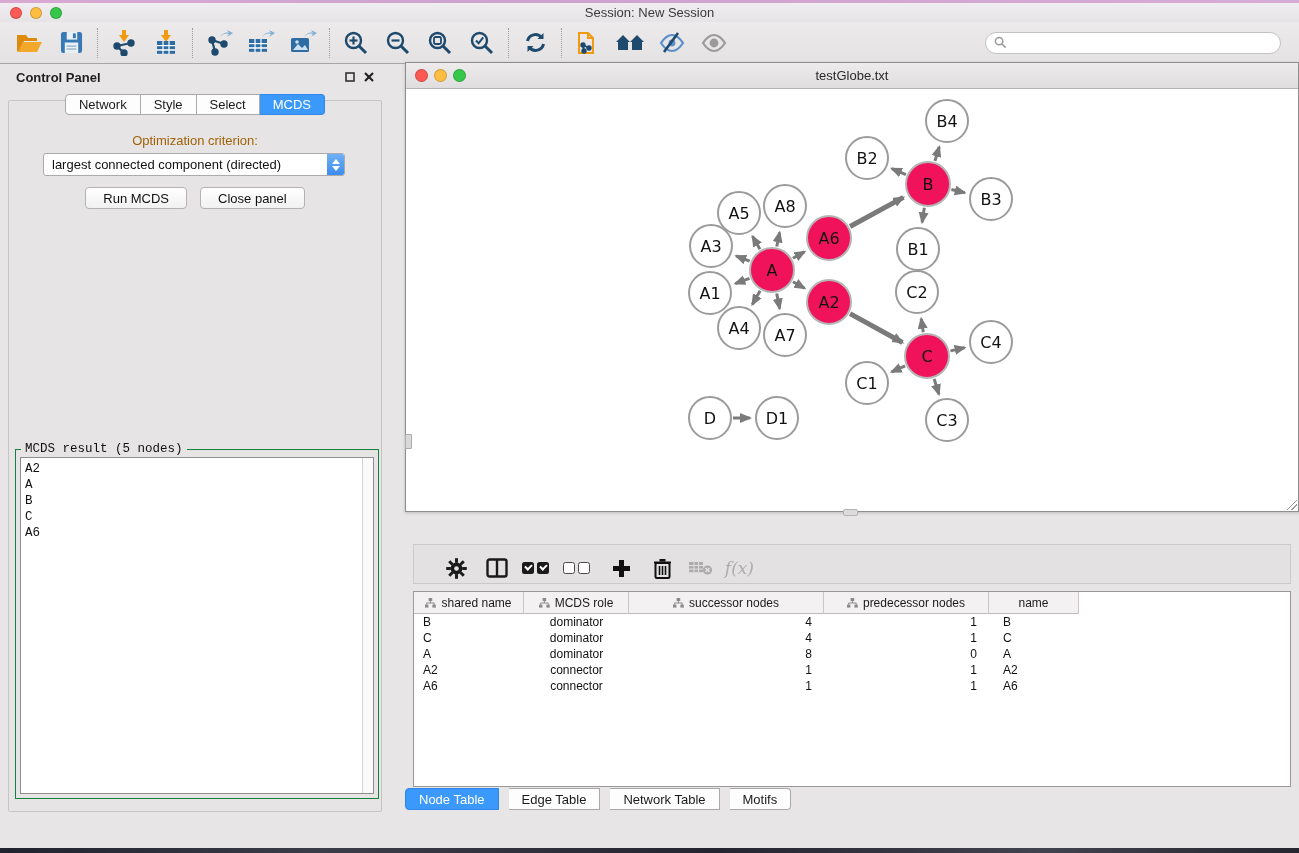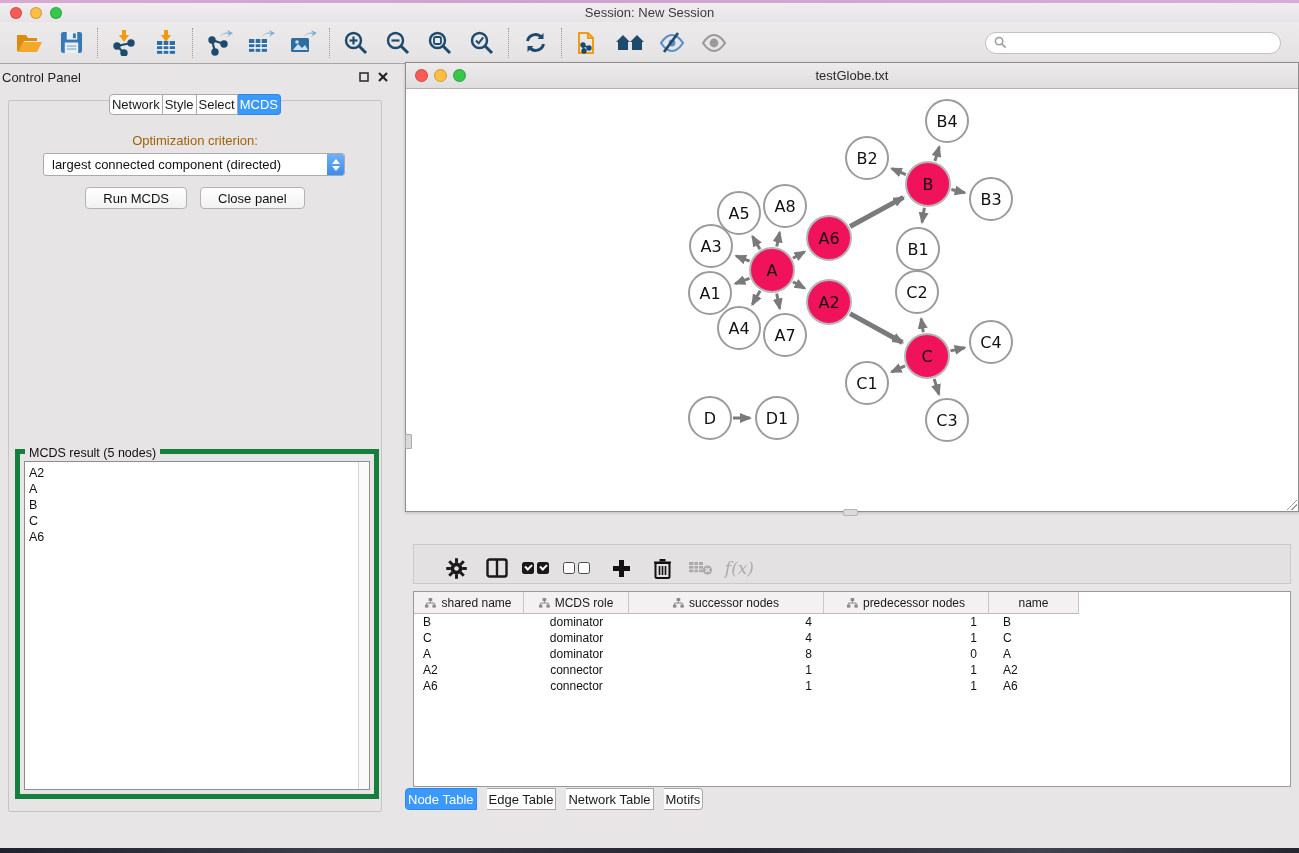--- a/index.html
+++ b/index.html
@@ -24,44 +24,44 @@
     background:linear-gradient(#ECEAEB,#E4E2E3); border-bottom:1px solid #A6A6A6;
     display:flex; align-items:center; padding:0 8px; }
   .tbtn { width:42px; height:36px; display:flex; align-items:center; justify-content:center; cursor:default; }
   .sep { width:0; height:30px; border-left:1px dotted #9A9A9A; margin:0 5px; }
   .searchbox { margin-left:auto; margin-right:10px; width:296px; height:22px; background:#fff;
     border:1px solid #C2C2C2; border-radius:12px; display:flex; align-items:center; padding:0 8px; }
   .searchbox input { border:none; outline:none; flex:1; font-size:12px; font-family:"Liberation Sans",sans-serif; background:transparent; }
 
   
   .control-panel { position:absolute; left:0; top:64px; width:390px; height:754px; }
-  .panel-head { height:26px; display:flex; align-items:center; padding:0 2px; }
+  .panel-head { height:26px; display:flex; align-items:center; padding:0 16px;font-weight:bold; }
   .panel-title { font-size:13px; color:#1F1F1F; }
   .panel-btns { margin-left:auto; display:flex; gap:9px; align-items:center; }
   .cp-tabs { display:flex; justify-content:center; margin-top:4px; position:relative; z-index:2; }
-  .tab { height:21px; display:flex; align-items:center; padding:0 2px; font-size:13px; color:#1a1a1a;
+  .tab { height:21px; display:flex; align-items:center; padding:0 13px; font-size:13px; color:#1a1a1a;
     background:#FDFDFD; border:1px solid #A9A9A9; border-left-width:0; }
   .tab:first-child { border-left-width:1px; border-radius:4px 0 0 4px; }
   .tab:last-child { border-radius:0 4px 4px 0; }
   .tab.active { background:#3B99FC; border-color:#2F87EA; color:#fff; }
   .cp-content { position:absolute; left:8px; right:8px; top:36px; bottom:6px;
     background:#E6E4E5; border:1px solid #C6C4C5; border-radius:2px; }
   .opt-label { margin-top:32px; text-align:center; font-size:13px; color:#a16207; }
   .selectbox { position:absolute; left:34px; right:36px; top:52px; height:23px; background:#fff;
     border:1px solid #ABABAB; border-radius:3px; display:flex; align-items:center; }
   .selectbox .sel-text { flex:1; font-size:13px; color:#111; padding-left:8px; white-space:nowrap; }
   .stepper { width:17px; height:100%; border-radius:0 2px 2px 0;
     background:linear-gradient(#6FB1F8,#3D8BEE); display:flex; flex-direction:column;
     align-items:center; justify-content:center; gap:2px; }
   .stepper .up { width:0;height:0;border-left:4px solid transparent;border-right:4px solid transparent;border-bottom:5px solid #fff; }
   .stepper .dn { width:0;height:0;border-left:4px solid transparent;border-right:4px solid transparent;border-top:5px solid #fff; }
   .btn-row { position:absolute; top:86px; left:0; right:0; display:flex; justify-content:center; gap:13px; }
   .push-btn { height:22px; padding:0 17px; font-size:13px; color:#111; background:linear-gradient(#FFFFFF,#F1F1F1);
     border:1px solid #B3B3B3; border-radius:4px; display:flex; align-items:center; }
-  .fieldset { position:absolute; left:6px; right:2px; top:348px; bottom:12px; border:5px solid #15803d; }
+  .fieldset { position:absolute; left:6px; right:2px; top:348px; bottom:12px; border:1px solid #15803d;font-family:Liberation Mono, monospace; }
   .fieldset .legend { position:absolute; top:-8px; left:5px; background:#E6E4E5; padding:0 4px; font-size:12.5px; color:#111; }
   .listbox { position:absolute; inset:7px 4px 4px 4px; background:#fff; border:1px solid #8E8E8E; display:flex; }
   .list-items { flex:1; padding-top:3px; }
   .list-item { font-size:12.5px; color:#111; height:16px; line-height:16px; padding-left:4px; }
   .scrolltrack { width:11px; background:#FAFAFA; border-left:1px solid #D6D6D6; }
 
   
   .net-window { position:absolute; left:405px; top:62px; width:894px; height:450px;
     background:#fff; border:1px solid #8E8E8E; box-shadow:0 1px 3px rgba(0,0,0,.18); }
   .net-titlebar { height:26px; background:linear-gradient(#EDEBEC,#DFDDDE); border-bottom:1px solid #B5B3B4;

